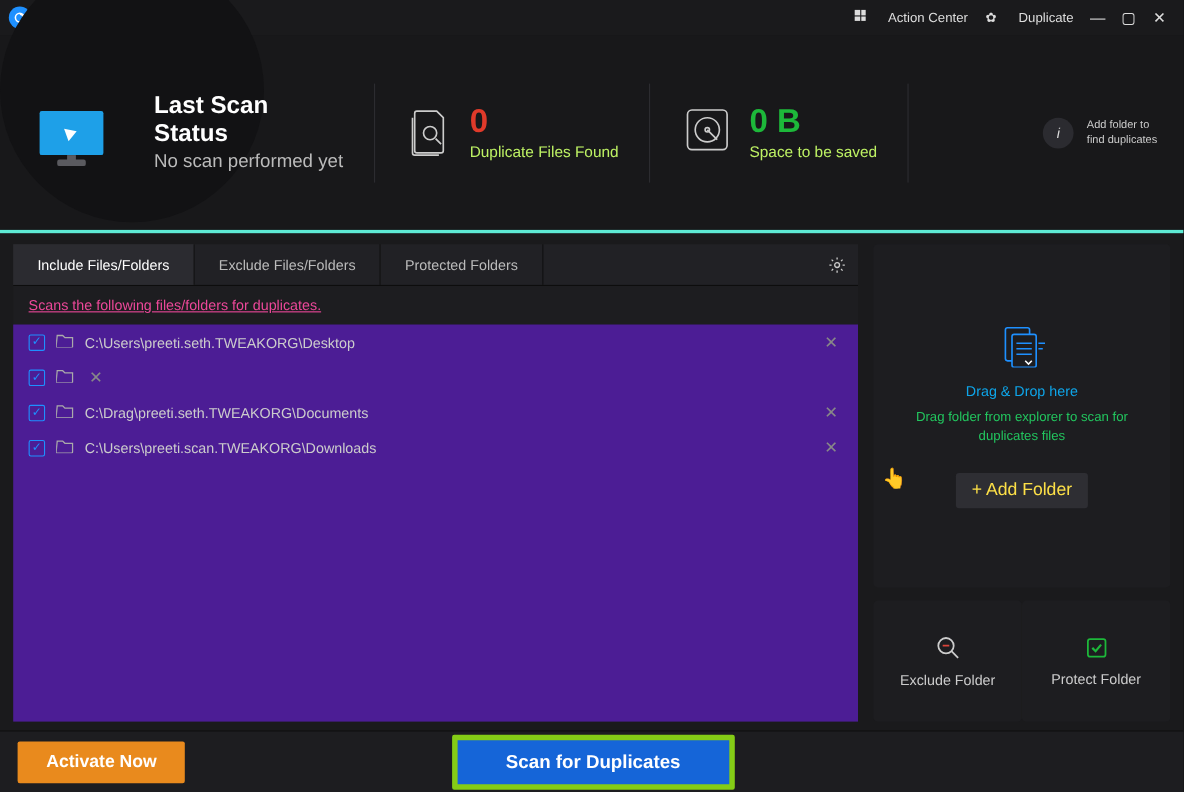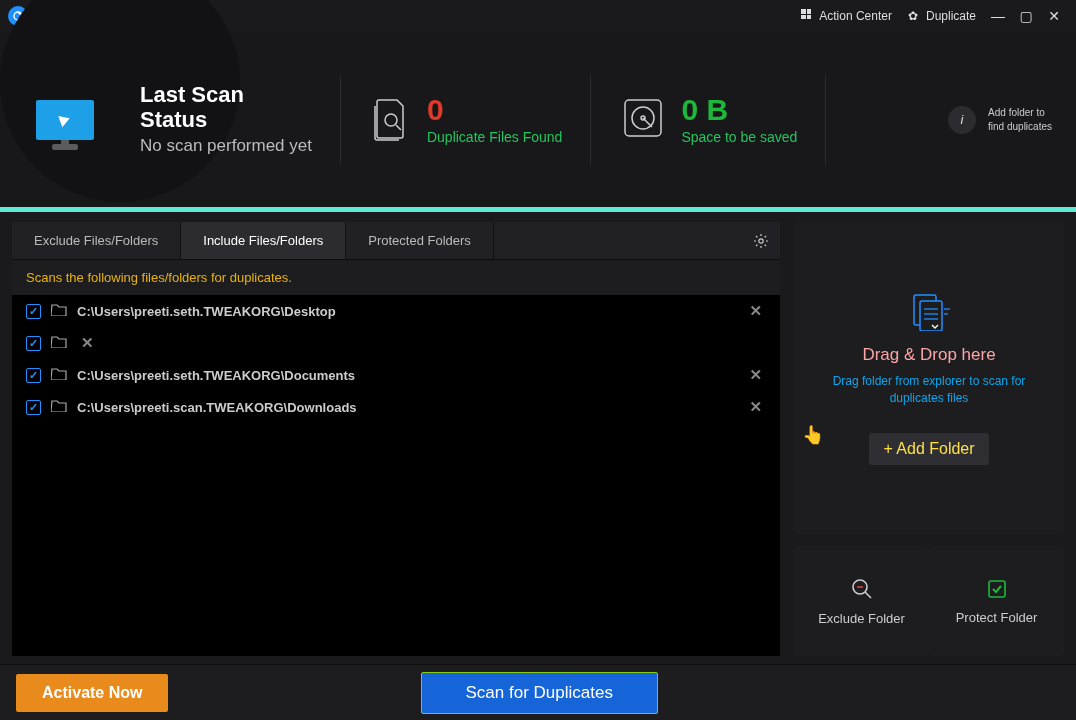--- a/index.html
+++ b/index.html
@@ -5,80 +5,80 @@
 * { margin:0; padding:0; box-sizing:border-box; font-family:"Segoe UI",Arial,sans-serif; }
 body { background:#0f0f0f; width:1076px; height:720px; overflow:hidden; color:#ccc; }
 .window { width:1076px; height:720px; background:#1a1a1c; display:flex; flex-direction:column; }
 
 
 .titlebar { height:32px; background:#1a1a1c; display:flex; align-items:center; padding:0 8px; }
 .titlebar .logo { width:20px; height:20px; border-radius:50%; background:#1e90ff; margin-right:8px; display:flex; align-items:center; justify-content:center; }
 .titlebar .logo svg{display:block}
 .titlebar .title { font-size:13px; color:#eee; }
 .titlebar .spacer { flex:1; }
-.titlebar .titem { font-size:12px; color:#ddd; margin:0 8px; display:flex; align-items:flex-start; gap:8px; cursor:pointer; }
+.titlebar .titem { font-size:12px; color:#ddd; margin:0 8px; display:flex; align-items:flex-start; gap:20px; cursor:pointer; }
 .titlebar .winbtn { width:28px; text-align:center; color:#ddd; font-size:14px; cursor:pointer; }
 .grid-ico{width:10px;height:10px;display:grid;grid-template-columns:1fr 1fr;grid-template-rows:1fr 1fr;gap:1px}
 .grid-ico span{background:#ddd}
 
 
-.header { height:180px; background:#18181a; display:flex; align-items:center; position:relative; border-bottom:5px solid #5eead4;}
+.header { height:180px; background:#18181a; display:flex; align-items:center; position:relative; border-bottom:3px solid #5eead4;}
 .arc { position:absolute; left:0; top:-70px; width:240px; height:240px; border-radius:50%; background:#121214; }
 .monitor-wrap { position:relative; z-index:1; width:130px; display:flex; justify-content:center; }
 .monitor { width:58px; height:40px; background:#1ea0e8; border-radius:2px; position:relative; display:flex; align-items:center; justify-content:center; }
 .monitor::after{content:"";position:absolute;bottom:-10px;left:50%;transform:translateX(-50%);width:26px;height:6px;background:#5a5a5f;border-radius:2px}
 .monitor::before{content:"";position:absolute;bottom:-5px;left:50%;transform:translateX(-50%);width:8px;height:5px;background:#5a5a5f}
 .cursor-ico{width:0;height:0;border-left:10px solid #fff;border-top:6px solid transparent;border-bottom:6px solid transparent;transform:rotate(-20deg)}
 .lastscan { position:relative; z-index:1; margin-left:10px; }
 .lastscan h2 { font-size:22px; font-weight:600; color:#fff; line-height:1.1;}
 .lastscan p { font-size:17px; color:#bbb; margin-top:4px;}
 .sep { width:1px; height:90px; background:#2c2c30; margin:0 28px; }
 .stat { display:flex; align-items:center; gap:14px; }
 .stat .big { font-size:30px; line-height:1; font-weight:600; }
 .stat .red{color:#e03a2a}
 .stat .green{color:#1db83a}
-.stat .sub{font-size:14px;color:#22c55e;margin-top:4px}
+.stat .sub{font-size:14px;color:#bef264;margin-top:4px}
 .docicon{width:44px;height:52px;position:relative}
 .docicon svg{stroke:#ccc;fill:none;stroke-width:1.5}
 .hddicon svg{stroke:#ccc;fill:none;stroke-width:1.5}
 .info-cta{display:flex;align-items:center;gap:12px;margin-left:auto;margin-right:24px}
 .info-circle{width:28px;height:28px;border-radius:50%;background:#2b2b30;display:flex;align-items:center;justify-content:center;color:#ddd;font-style:italic;font-size:13px}
 .info-txt{font-size:10px;color:#ccc;line-height:1.35}
 
 
 .body { flex:1; display:flex; gap:14px; padding:10px 12px 8px 12px; }
 .left { flex:1; display:flex; flex-direction:column; }
 .tabs { display:flex; background:#212125; border-bottom:1px solid #0d0d0d; height:38px; align-items:stretch;}
 .tab { padding:0 22px; display:flex; align-items:center; font-size:13px; color:#bbb; cursor:pointer; border-right:1px solid #111;}
 .tab.active{background:#2b2b30;color:#fff}
 .tabs .spacer{flex:1}
 .tabs .gear{width:38px;display:flex;align-items:center;justify-content:center;color:#ccc;cursor:pointer}
-.desc { background:#1d1d20; padding:10px 14px; font-size:13px; color:#eab308; }
-.list { background:#000000; flex:1;font-weight:bold; }
+.desc { background:#1d1d20; padding:10px 14px; font-size:13px; color:#ec4899;text-decoration:underline; }
+.list { background:#4c1d95; flex:1; }
 .row { display:flex; align-items:center; padding:7px 14px; font-size:13px; color:#ccc; }
 .row .chk{width:15px;height:15px;border:1px solid #1e90ff;border-radius:2px;margin-right:10px;display:flex;align-items:center;justify-content:center;cursor:pointer}
 .row .chk::after{content:"✓";color:#1e90ff;font-size:11px;line-height:1}
 .row .fld{margin-right:10px;color:#aaa}
 .row .path{flex:1}
 .row .rm{color:#888;cursor:pointer;font-size:15px;padding:0 4px}
 
 .right { width:270px; display:flex; flex-direction:column; gap:12px; }
 .drop { flex:1; background:#1d1d20; border-radius:4px; display:flex; flex-direction:column; align-items:center; justify-content:center; padding:20px; text-align:center;}
 .drop svg{margin-bottom:14px}
-.drop h3{color:#fca5a5;font-size:17px;font-weight:500;margin-bottom:8px}
-.drop p{font-size:12px;color:#0ea5e9;line-height:1.4;margin-bottom:26px}
+.drop h3{color:#0ea5e9;font-size:13px;font-weight:500;margin-bottom:8px}
+.drop p{font-size:12px;color:#22c55e;line-height:1.4;margin-bottom:26px}
 .addbtn{background:#2e2e33;color:#fde047;border:none;padding:7px 14px;font-size:16px;border-radius:3px;cursor:pointer}
 .twogrid{display:flex;height:110px}
 .card{flex:1;background:#1d1d20;border-radius:4px;display:flex;flex-direction:column;align-items:center;justify-content:center;gap:10px;cursor:pointer;font-size:13px;color:#ccc}
 .card svg{stroke:#ccc}
 
 
 .footer{height:56px;background:#1d1d20;display:flex;align-items:center;padding:0 16px;gap:20px;border-top:1px solid #0f0f0f}
 .btn-activate{background:#e98a1d;color:#fff;border:none;padding:10px 26px;font-size:16px;font-weight:600;border-radius:2px;cursor:pointer}
-.btn-scan{background:#1565d8;color:#fff;border:1px solid #84cc16;padding:10px 44px;font-size:17px;font-weight:400;border-radius:2px;cursor:pointer;margin:0 auto}
+.btn-scan{background:#1565d8;color:#fff;border:5px solid #84cc16;padding:10px 44px;font-size:17px;font-weight:700;border-radius:2px;cursor:pointer;margin:0 auto}
 
 .hand-cursor{position:absolute;left:802px;top:424px;font-size:18px;color:#fff;z-index:10;pointer-events:none}
 </style>
 </head>
 <body>
 
 <div class="window">
 
   <div class="titlebar">
     <div class="logo">
@@ -151,22 +151,22 @@
     <div class="sep"></div>
     <div class="info-cta">
       <div class="info-circle">i</div>
       <div class="info-txt"><span>Add folder to</span><br><span>find duplicates</span></div>
     </div>
   </div>
 
   <div class="body">
     <div class="left">
       <div class="tabs">
+        <div class="tab active">Include Files/Folders</div>
         <div class="tab">Exclude Files/Folders</div>
-        <div class="tab active">Include Files/Folders</div>
         <div class="tab">Protected Folders</div>
         <div class="spacer"></div>
         <div class="gear">
           <svg width="16" height="16" viewBox="0 0 16 16">
               <circle cx="8" cy="8" r="2.2" fill="none" stroke="#ccc" stroke-width="1.2"></circle>
               <path d="M8 1v2M8 13v2M1 8h2M13 8h2M3 3l1.4 1.4M11.6 11.6 13 13M13 3l-1.4 1.4M4.4 11.6 3 13" stroke="#ccc" stroke-width="1.2"></path>
             </svg>
         </div>
       </div>
       <div class="desc">Scans the following files/folders for duplicates.</div>
@@ -184,21 +184,21 @@
           <span class="fld"><svg width="16" height="13" viewBox="0 0 16 13">
                 <path d="M1 2h5l2 2h7v8a1 1 0 0 1 -1 1h-13a1 1 0 0 1 -1 -1z" fill="none" stroke="#aaa" stroke-width="1.2"></path>
               </svg></span>
           <span class="rm">✕</span>
         </div>
         <div class="row">
           <span class="chk"></span>
           <span class="fld"><svg width="16" height="13" viewBox="0 0 16 13">
                 <path d="M1 2h5l2 2h7v8a1 1 0 0 1 -1 1h-13a1 1 0 0 1 -1 -1z" fill="none" stroke="#aaa" stroke-width="1.2"></path>
               </svg></span>
-          <span class="path">C:\Users\preeti.seth.TWEAKORG\Documents</span>
+          <span class="path">C:\Drag\preeti.seth.TWEAKORG\Documents</span>
           <span class="rm">✕</span>
         </div>
         <div class="row">
           <span class="chk"></span>
           <span class="fld"><svg width="16" height="13" viewBox="0 0 16 13">
                 <path d="M1 2h5l2 2h7v8a1 1 0 0 1 -1 1h-13a1 1 0 0 1 -1 -1z" fill="none" stroke="#aaa" stroke-width="1.2"></path>
               </svg></span>
           <span class="path">C:\Users\preeti.scan.TWEAKORG\Downloads</span>
           <span class="rm">✕</span>
         </div>

